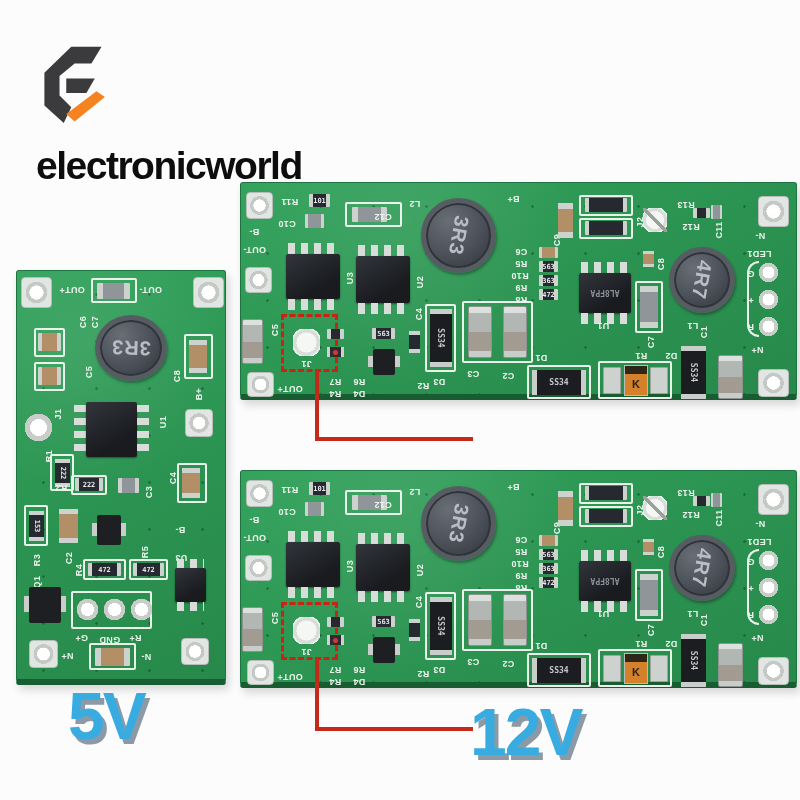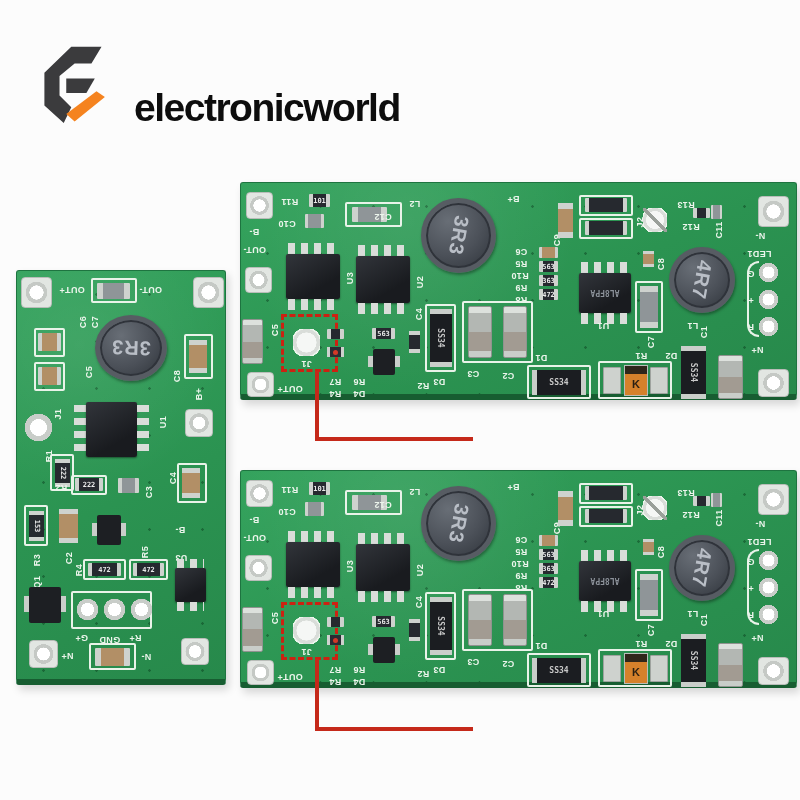--- a/index.html
+++ b/index.html
@@ -1,19 +1,19 @@
 <!DOCTYPE html>
 <html><head>
 <meta charset="utf-8">
 <style>
   html,body{margin:0;padding:0;background:#fcfcfc;}
   .stage{position:relative;width:800px;height:800px;overflow:hidden;
          font-family:"Liberation Sans",sans-serif;background:#fcfcfc;}
   
-  .logo{position:absolute;left:36px;top:44px;display:flex;align-items:flex-end;gap:14px;}
+  .logo{position:absolute;left:36px;top:44px;display:flex;align-items:flex-start;gap:14px;flex-direction:column;}
   .logo-text{font-weight:bold;font-size:39px;color:#0d0d0d;letter-spacing:-1.5px;}
   
   .board{position:absolute;box-sizing:border-box;border-radius:3px;
     border:1px solid #1e7440;border-bottom:6px solid #175d31;
     box-shadow:3px 5px 9px rgba(0,0,0,.15);
     background-image:
       radial-gradient(circle at 30% 18%, rgba(255,255,255,.08), rgba(0,0,0,0) 40%),
       radial-gradient(rgba(8,60,28,.45) 1.2px, rgba(0,0,0,0) 1.6px),
       linear-gradient(155deg,#34a35d,#2b9351 55%,#27894b);
     background-size:auto,53px 47px,auto;}
@@ -428,14 +428,16 @@
       <div class="it lbl" style="left: 507px; top: 110px; transform: rotate(180deg);"><span class="t">+</span></div>
       <div class="it lbl" style="left: 506px; top: 137px; transform: rotate(180deg);"><span class="t">R</span></div>
       <div class="it lbl" style="left: 510px; top: 160px; transform: rotate(180deg);"><span class="t">N+</span></div>
     </div>
 
   <div class="lead" style="left:315px;top:371px;width:4px;height:70px"></div>
   <div class="lead" style="left:315px;top:437px;width:158px;height:4px"></div>
   <div class="lead" style="left:315px;top:659px;width:4px;height:72px"></div>
   <div class="lead" style="left:315px;top:727px;width:158px;height:4px"></div>
 
+  <div class="vlabel" style="left:68px;top:678px">5V</div>
+  <div class="vlabel" style="left:470px;top:694px">12V</div>
 
 </div>
 
 </body></html>

